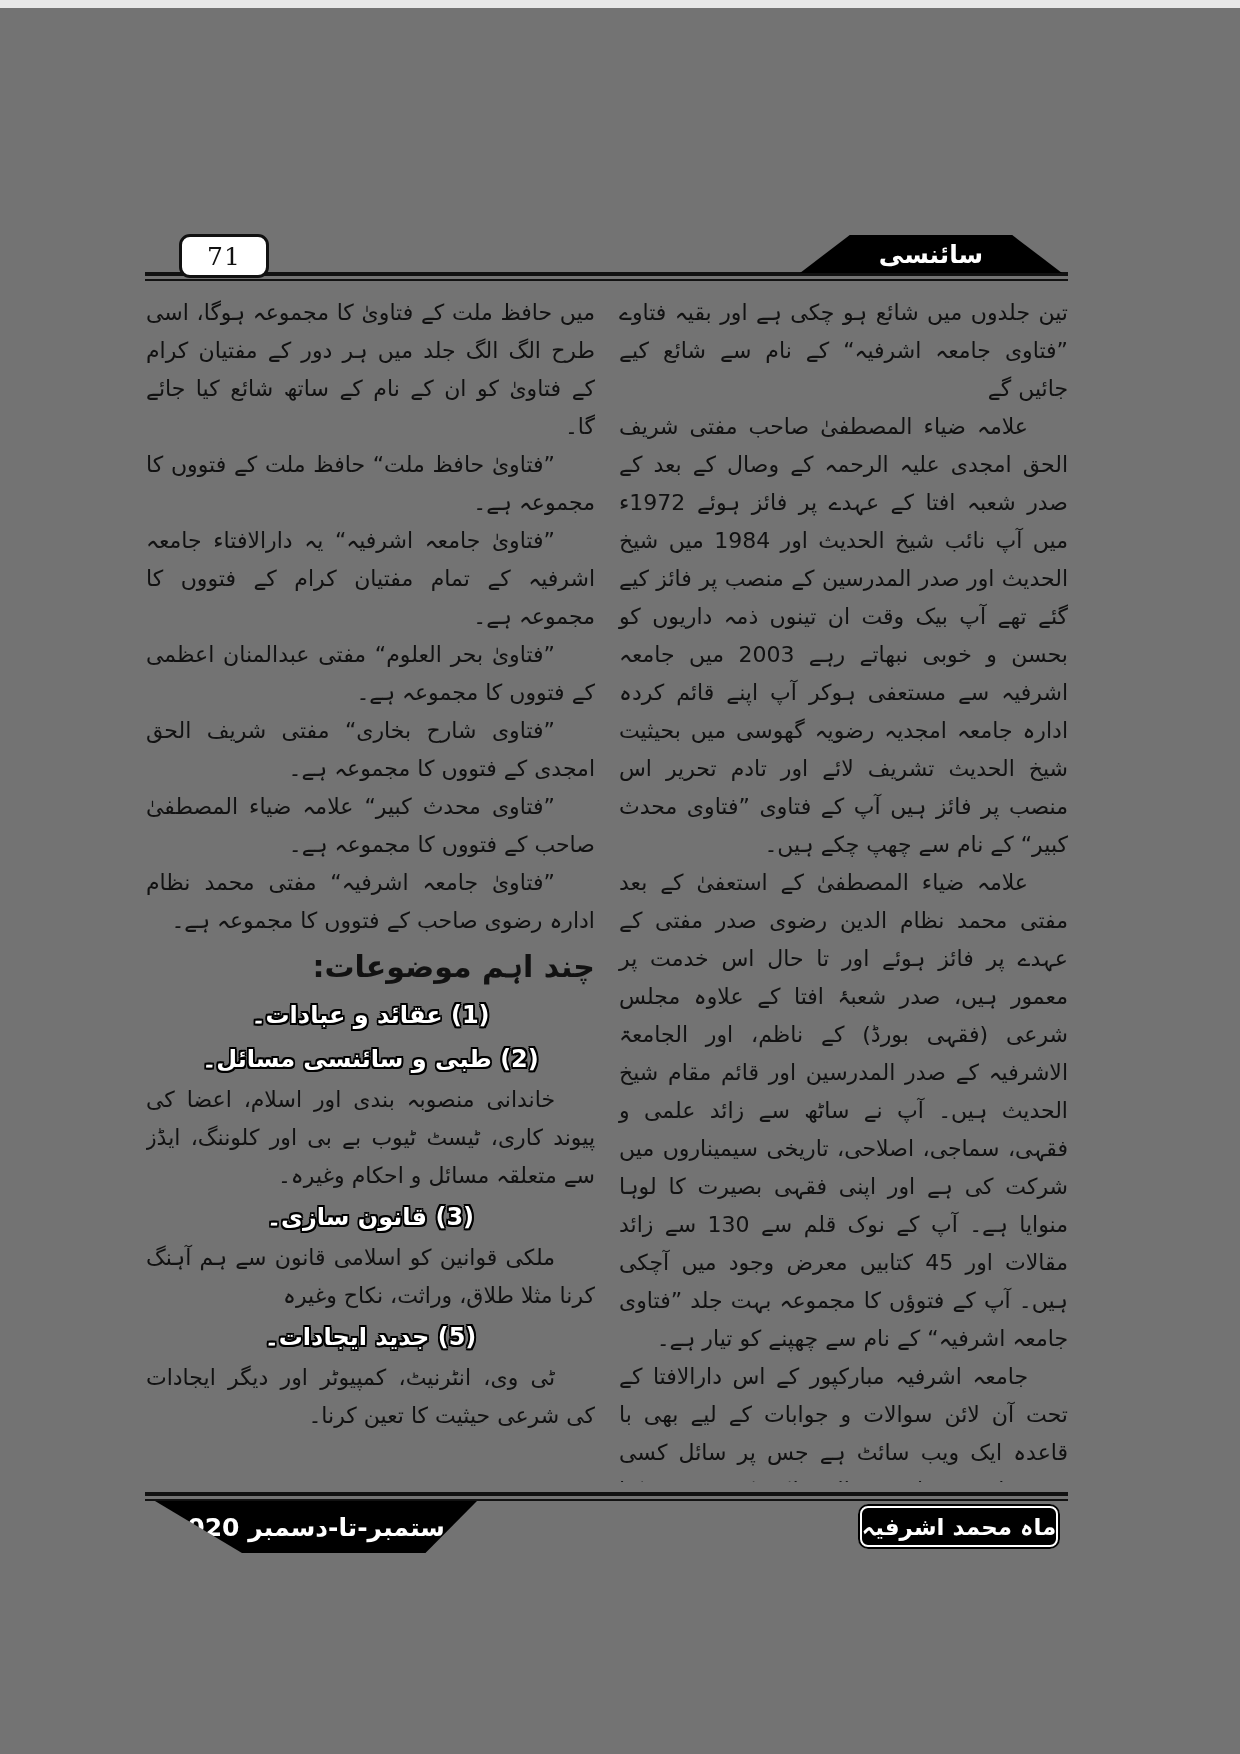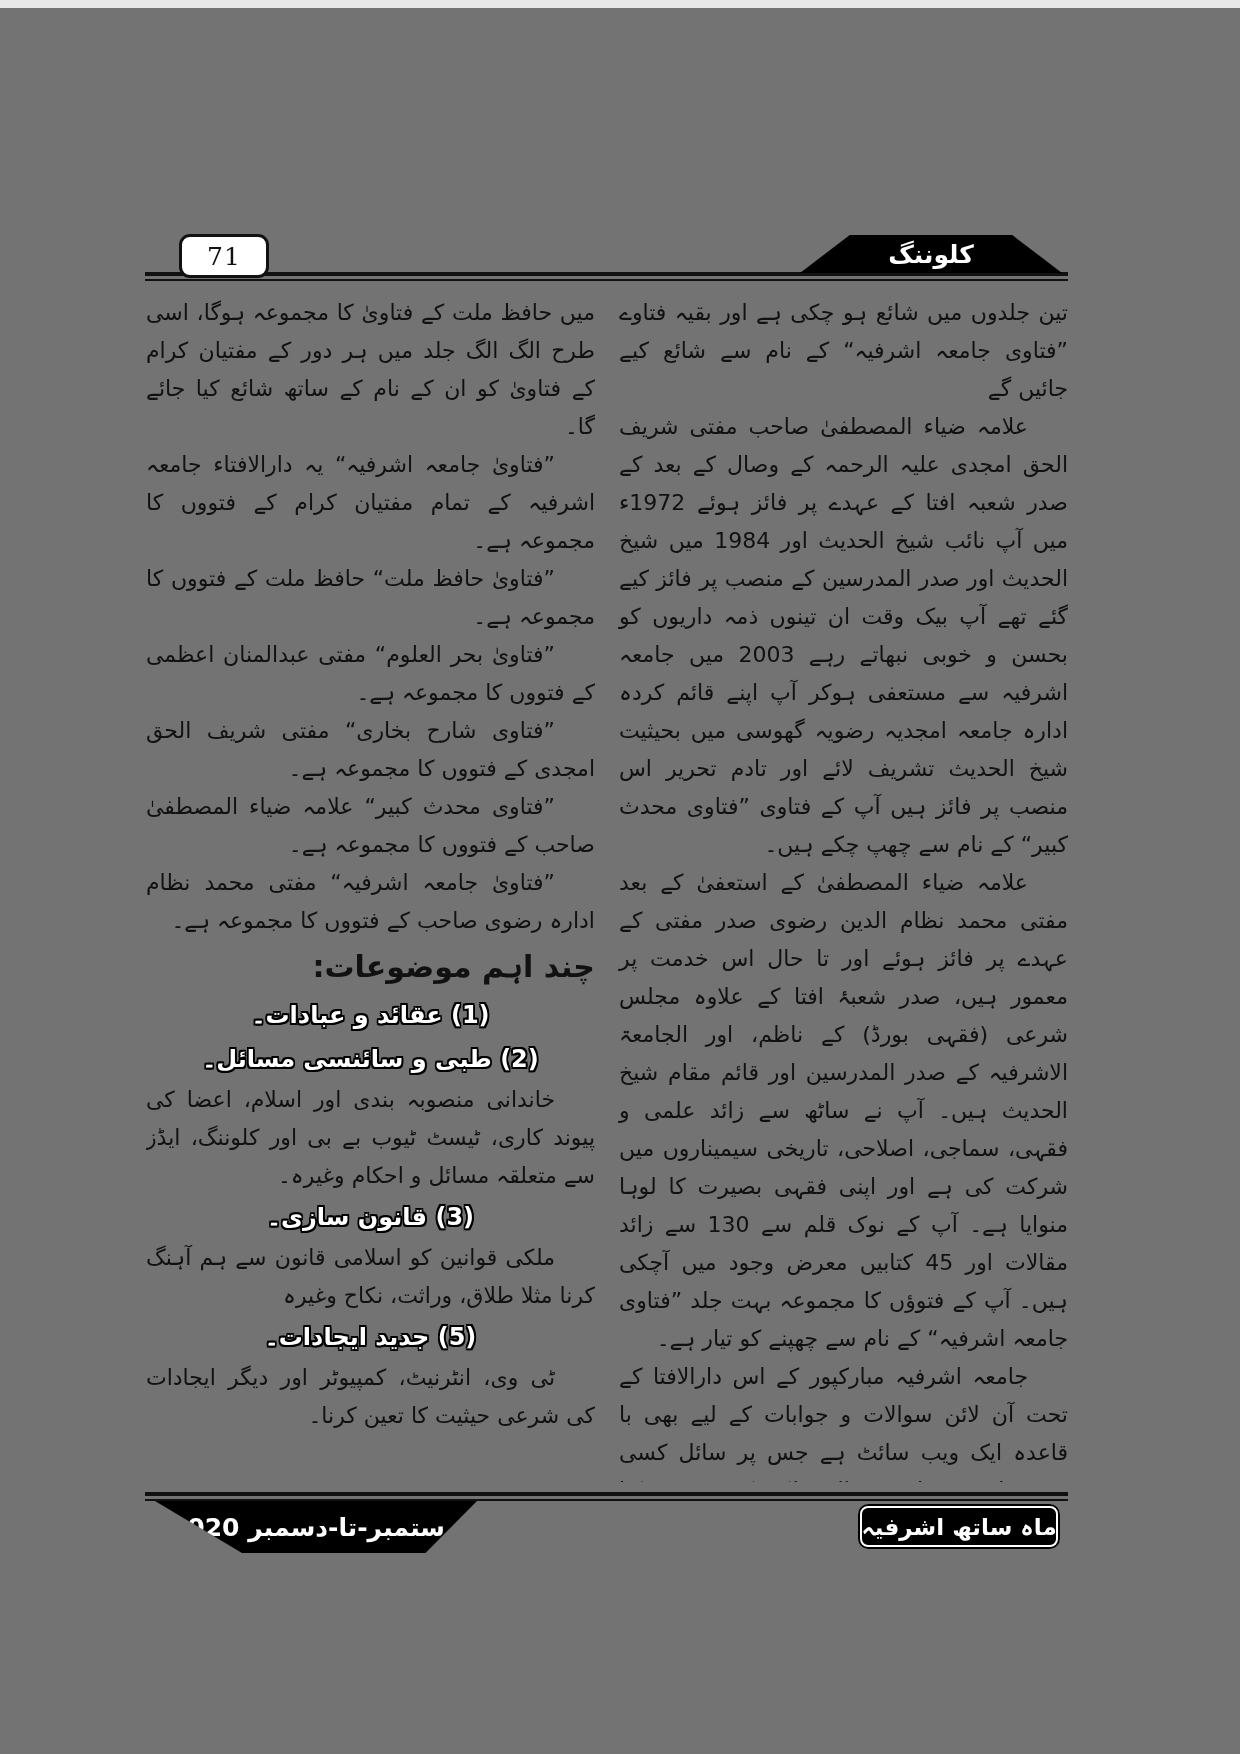--- a/index.html
+++ b/index.html
@@ -92,38 +92,38 @@
 </style>
 </head>
 <body>
 
 <div class="page">
 
   <div class="pageno-box">
     <span>71</span>
   </div>
   <div class="header-banner">
-    <span>کلوننگ</span>
+    <span>سائنسی</span>
   </div>
   <div class="rule header-rule"></div>
 
   <div class="columns">
 
     <section class="col">
       <p class="para">تین جلدوں میں شائع ہو چکی ہے اور بقیہ فتاوے ”فتاوی جامعہ اشرفیہ“ کے نام سے شائع کیے جائیں گے</p>
       <p class="para indent">علامہ ضیاء المصطفیٰ صاحب مفتی شریف الحق امجدی علیہ الرحمہ کے وصال کے بعد کے صدر شعبہ افتا کے عہدے پر فائز ہوئے 1972ء میں آپ نائب شیخ الحدیث اور 1984 میں شیخ الحدیث اور صدر المدرسین کے منصب پر فائز کیے گئے تھے آپ بیک وقت ان تینوں ذمہ داریوں کو بحسن و خوبی نبھاتے رہے 2003 میں جامعہ اشرفیہ سے مستعفی ہوکر آپ اپنے قائم کردہ ادارہ جامعہ امجدیہ رضویہ گھوسی میں بحیثیت شیخ الحدیث تشریف لائے اور تادم تحریر اس منصب پر فائز ہیں آپ کے فتاوی ”فتاوی محدث کبیر“ کے نام سے چھپ چکے ہیں۔</p>
       <p class="para indent">علامہ ضیاء المصطفیٰ کے استعفیٰ کے بعد مفتی محمد نظام الدین رضوی صدر مفتی کے عہدے پر فائز ہوئے اور تا حال اس خدمت پر معمور ہیں، صدر شعبۂ افتا کے علاوہ مجلس شرعی (فقہی بورڈ) کے ناظم، اور الجامعۃ الاشرفیہ کے صدر المدرسین اور قائم مقام شیخ الحدیث ہیں۔ آپ نے ساٹھ سے زائد علمی و فقہی، سماجی، اصلاحی، تاریخی سیمیناروں میں شرکت کی ہے اور اپنی فقہی بصیرت کا لوہا منوایا ہے۔ آپ کے نوک قلم سے 130 سے زائد مقالات اور 45 کتابیں معرض وجود میں آچکی ہیں۔ آپ کے فتوؤں کا مجموعہ بہت جلد ”فتاوی جامعہ اشرفیہ“ کے نام سے چھپنے کو تیار ہے۔</p>
       <p class="para indent">جامعہ اشرفیہ مبارکپور کے اس دارالافتا کے تحت آن لائن سوالات و جوابات کے لیے بھی با قاعدہ ایک ویب سائٹ ہے جس پر سائل کسی بھی زبان میں اپنے سوالات لکھ کر پوچھ سکتا ہے، دارالافتا کے مفتیان کرام پوری تحقیق و تفصیل سے اس ویب سائٹ میں کیے گئے سوالوں کے جوابات دارالافتا کی مہر کے ساتھ ارسال کر دیتے ہیں۔</p>
 
     </section>
 
     <section class="col">
       <p class="para">میں حافظ ملت کے فتاویٰ کا مجموعہ ہوگا، اسی طرح الگ الگ جلد میں ہر دور کے مفتیان کرام کے فتاویٰ کو ان کے نام کے ساتھ شائع کیا جائے گا۔</p>
+      <p class="para indent">”فتاویٰ حافظ ملت“ حافظ ملت کے فتووں کا مجموعہ ہے۔</p>
       <p class="para indent">”فتاویٰ جامعہ اشرفیہ“ یہ دارالافتاء جامعہ اشرفیہ کے تمام مفتیان کرام کے فتووں کا مجموعہ ہے۔</p>
-      <p class="para indent">”فتاویٰ حافظ ملت“ حافظ ملت کے فتووں کا مجموعہ ہے۔</p>
       <p class="para indent">”فتاویٰ بحر العلوم“ مفتی عبدالمنان اعظمی کے فتووں کا مجموعہ ہے۔</p>
       <p class="para indent">”فتاوی شارح بخاری“ مفتی شریف الحق امجدی کے فتووں کا مجموعہ ہے۔</p>
       <p class="para indent">”فتاوی محدث کبیر“ علامہ ضیاء المصطفیٰ صاحب کے فتووں کا مجموعہ ہے۔</p>
       <p class="para indent">”فتاویٰ جامعہ اشرفیہ“ مفتی محمد نظام ادارہ رضوی صاحب کے فتووں کا مجموعہ ہے۔</p>
       <h2 class="heading">چند اہم موضوعات:</h2>
       <h3 class="subheading">(1) عقائد و عبادات۔</h3>
       <h3 class="subheading">(2) طبی و سائنسی مسائل۔</h3>
       <p class="para indent">خاندانی منصوبہ بندی اور اسلام، اعضا کی پیوند کاری، ٹیسٹ ٹیوب بے بی اور کلوننگ، ایڈز سے متعلقہ مسائل و احکام وغیرہ۔</p>
       <h3 class="subheading">(3) قانون سازی۔</h3>
       <p class="para indent">ملکی قوانین کو اسلامی قانون سے ہم آہنگ کرنا مثلا طلاق، وراثت، نکاح وغیرہ</p>
@@ -132,16 +132,16 @@
 
     </section>
 
   </div>
 
   <div class="rule footer-rule"></div>
   <div class="footer-banner-left">
     <span>ستمبر-تا-دسمبر 2020ء</span>
   </div>
   <div class="footer-banner-right">
-    <span>ماہ ساتھ اشرفیہ</span>
+    <span>ماہ محمد اشرفیہ</span>
   </div>
 
 </div>
 
 </body></html>

